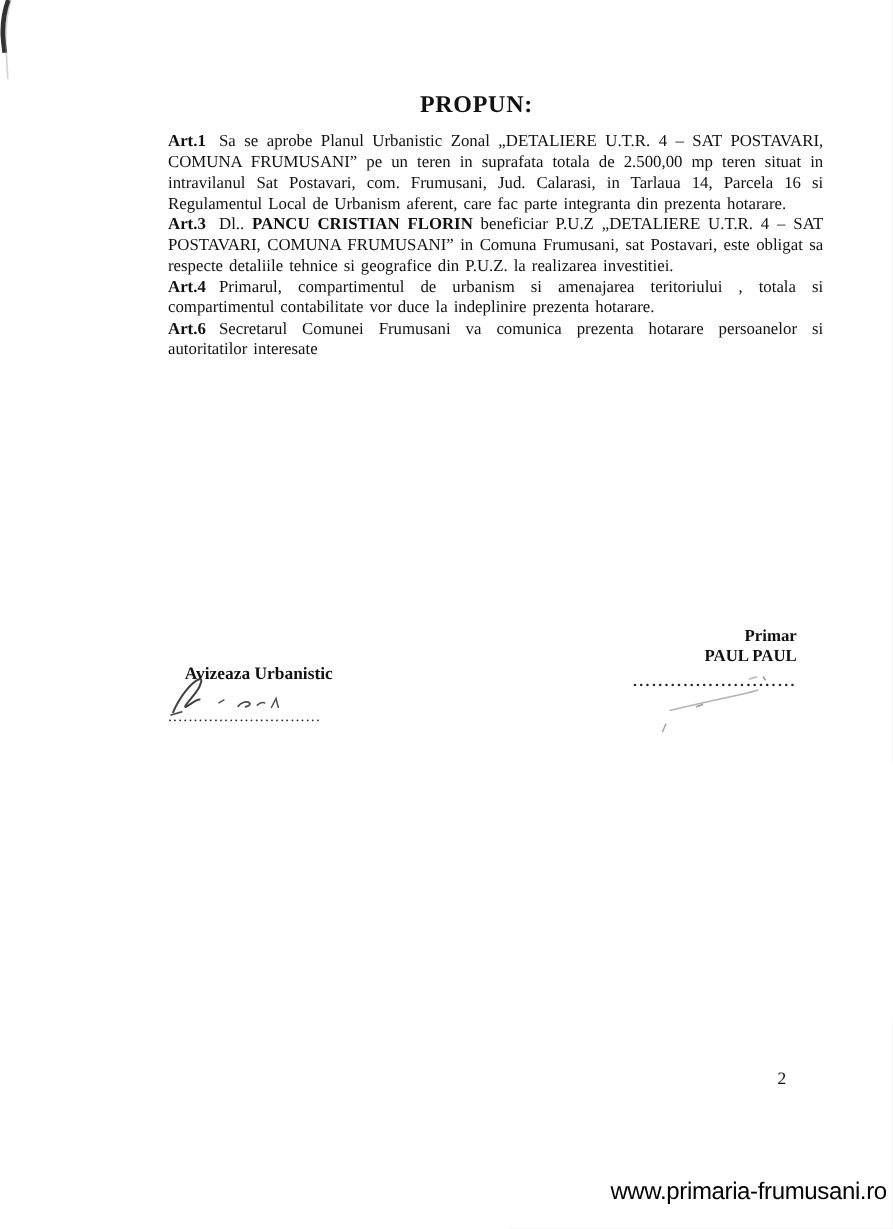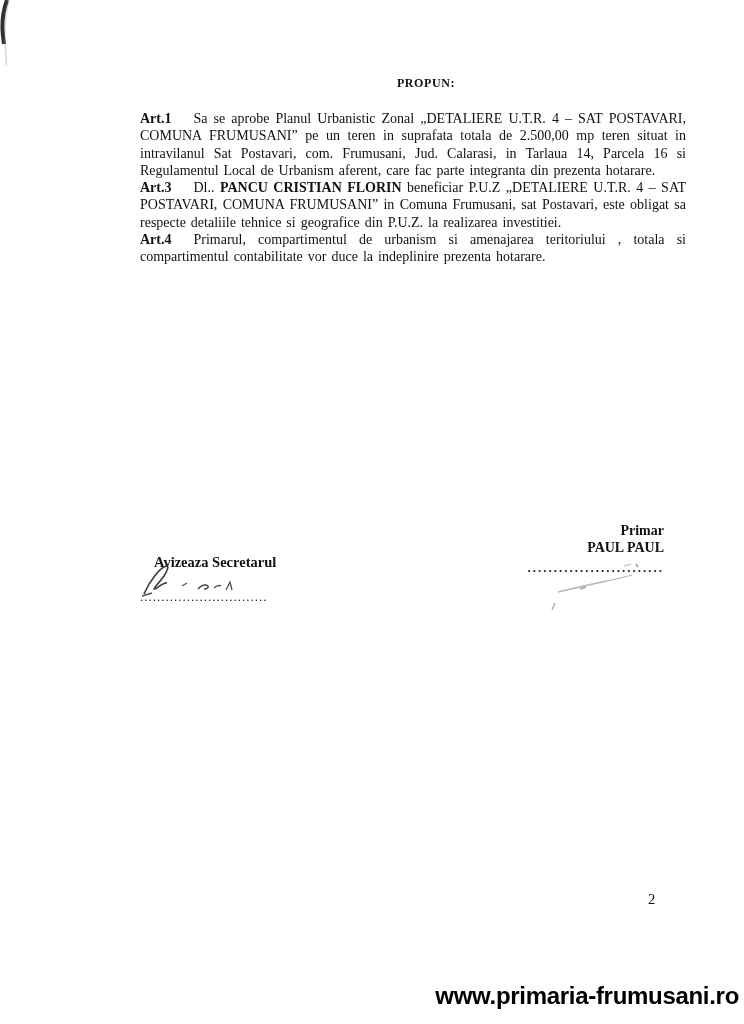--- a/index.html
+++ b/index.html
@@ -11,46 +11,46 @@
     position: relative;
     width: 744px;
     height: 1024px;
     background: #ffffff;
     overflow: hidden;
     font-family: "Liberation Serif", serif;
     color: #111111;
   }
   .doc-title {
     position: absolute;
-    left: 153px;
+    left: 124px;
     top: 76px;
     width: 546px;
     text-align: center;
     font-weight: bold;
-    font-size: 12px;
+    font-size: 20px;
     letter-spacing: 0.6px;
     margin: 0;
   }
   .articles {
     position: absolute;
     left: 140px;
     top: 110px;
     width: 546px;
   }
   .articles p {
     margin: 0;
     text-align: justify;
     font-size: 14px;
     line-height: 17.3px;
     word-spacing: 1.5px;
   }
   .b { font-weight: bold; }
   .art-label {
     font-weight: bold;
-    margin-right: 22px;
+    margin-right: 11px;
   }
   .announcement {
     position: absolute;
     left: 140px;
     top: 428px;
     width: 546px;
     margin: 0;
     font-weight: bold;
     font-size: 14px;
     line-height: 18px;
@@ -114,22 +114,22 @@
     position: absolute;
     left: 648px;
     top: 891px;
     font-size: 14.5px;
   }
   .watermark {
     position: absolute;
     right: 5px;
     top: 982px;
     font-family: "Liberation Sans", sans-serif;
-    font-size: 24px;
-    font-weight: bold;
+    font-size: 20px;
+    font-weight: normal;
     letter-spacing: -0.3px;
     color: #000000;
     white-space: nowrap;
   }
   .scan-artifact {
     position: absolute;
     left: 0;
     top: 0;
   }
 </style>
@@ -142,39 +142,40 @@
     <path d="M7,0 C4,8 2,18 2.5,30 C2.8,36 3.5,40 4,44" stroke="#1c1c1c" stroke-width="4" fill="none" opacity="0.9"></path>
     <path d="M9,0 C6,10 4.5,22 5,36 C5.2,46 6,56 6.5,66" stroke="#8a8a8a" stroke-width="1.5" fill="none" opacity="0.35"></path>
   </svg>
 
   <h1 class="doc-title">PROPUN:</h1>
 
   <div class="articles">
     <p><span class="art-label">Art.1</span><span>Sa se aprobe Planul Urbanistic Zonal „DETALIERE U.T.R. 4 – SAT POSTAVARI, COMUNA FRUMUSANI” pe un teren in suprafata totala de 2.500,00 mp teren situat in intravilanul Sat Postavari, com. Frumusani, Jud. Calarasi, in Tarlaua 14, Parcela 16 si Regulamentul Local de Urbanism aferent, care fac parte integranta din prezenta hotarare.</span></p>
     <p><span class="art-label">Art.3</span><span>Dl.. </span><span class="b">PANCU CRISTIAN FLORIN</span><span> beneficiar P.U.Z „DETALIERE U.T.R. 4 – SAT POSTAVARI, COMUNA FRUMUSANI” in Comuna Frumusani, sat Postavari, este obligat sa respecte detaliile tehnice si geografice din P.U.Z. la realizarea investitiei.</span></p>
     <p><span class="art-label">Art.4</span><span>Primarul, compartimentul de urbanism si amenajarea teritoriului , totala si compartimentul contabilitate vor duce la indeplinire prezenta hotarare.</span></p>
+    <p><span class="art-label">Art.6</span><span>Secretarul Comunei Frumusani va comunica prezenta hotarare persoanelor si autoritatilor interesate</span></p>
   </div>
 
 
   <div class="primar-block">
     <div class="primar-role">Primar</div>
     <div class="primar-name">PAUL PAUL</div>
     <div class="dotted-line">..........................</div>
   </div>
 
   <svg class="primar-scribble" width="120" height="60" viewBox="0 0 120 60">
     <path d="M18,34 C35,30 48,27 62,24 C72,22 82,20 92,17" stroke="#9a9a9a" stroke-width="1.3" fill="none" opacity="0.75"></path>
     <path d="M40,31 l6,-2" stroke="#8f8f8f" stroke-width="1.6" fill="none" opacity="0.8"></path>
     <path d="M84,8 l7,-2" stroke="#9a9a9a" stroke-width="1.2" fill="none" opacity="0.7"></path>
     <path d="M96,6 l2,3" stroke="#7d7d7d" stroke-width="1.4" fill="none" opacity="0.8"></path>
     <path d="M12,52 l3,-7" stroke="#8a8a8a" stroke-width="1.3" fill="none" opacity="0.75"></path>
   </svg>
 
   <div class="secretary-block">
-    <div class="secretary-label">Avizeaza Secretarul</div>
+    <div class="secretary-label">Avizeaza Urbanistic</div>
     <div class="secretary-dots">..............................</div>
 
     <svg class="secretary-signature" width="160" height="44" viewBox="0 0 160 44">
       <path d="M4,32 C10,18 20,6 26,4 C29,3 28,8 24,14 C19,21 12,28 15,27 C19,25 24,20 27,21" stroke="#2e2e2e" stroke-width="1.7" fill="none" opacity="0.9"></path>
       <path d="M2,34 l10,-3" stroke="#2e2e2e" stroke-width="1.4" fill="none" opacity="0.85"></path>
       <path d="M42,24 l5,-3" stroke="#333" stroke-width="1.3" fill="none" opacity="0.85"></path>
       <path d="M58,27 c3,-4 8,-5 10,-3 c1,1 -1,3 -4,3" stroke="#333" stroke-width="1.4" fill="none" opacity="0.9"></path>
       <path d="M74,26 c2,-2 5,-3 7,-2" stroke="#333" stroke-width="1.3" fill="none" opacity="0.85"></path>
       <path d="M86,28 l4,-8 l2,8" stroke="#333" stroke-width="1.3" fill="none" opacity="0.85"></path>
     </svg>

